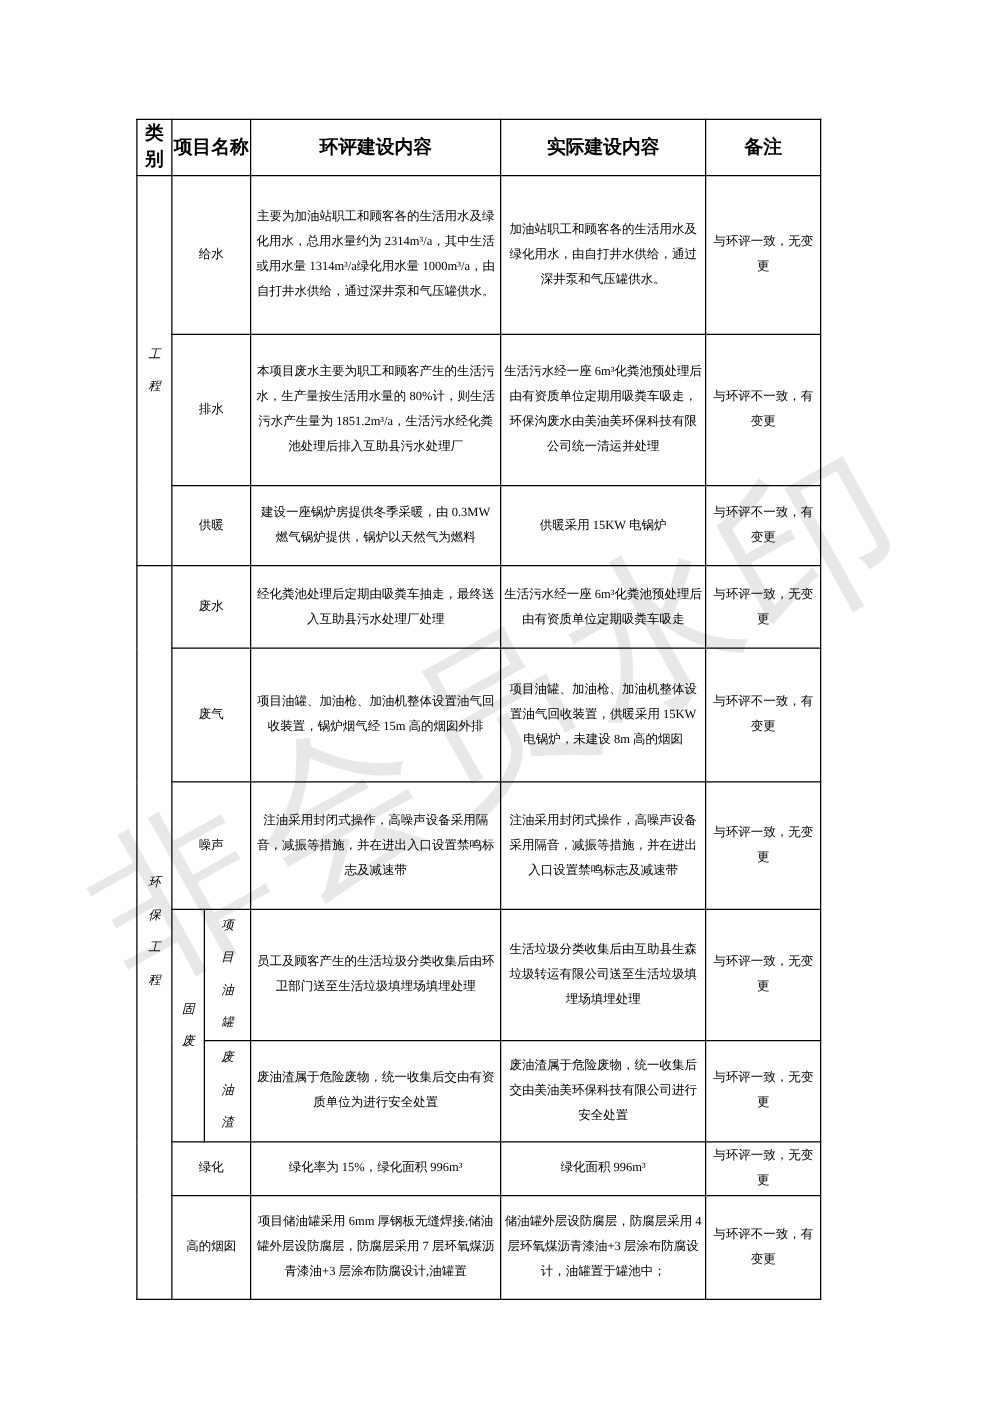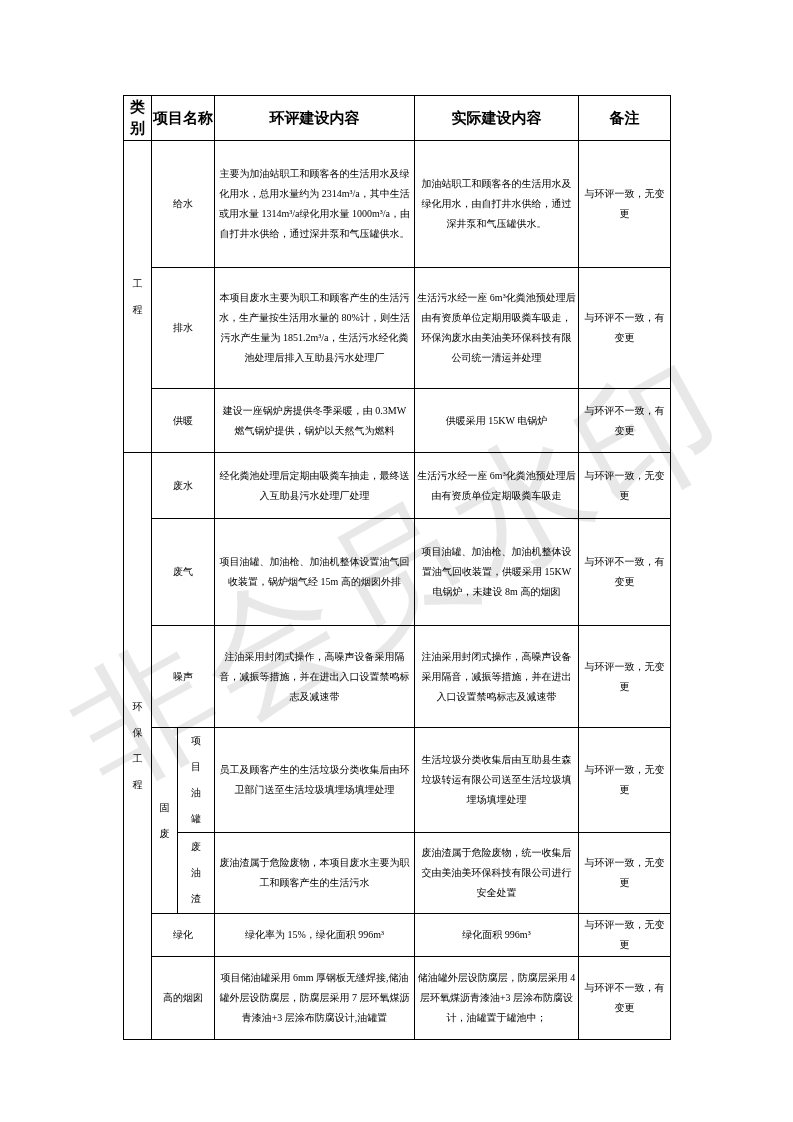--- a/index.html
+++ b/index.html
@@ -17,21 +17,21 @@
     transform:translate(-50%,-50%) rotate(-29deg);
     font-size:138px;
     letter-spacing:6px;
     color:rgba(0,0,0,0.09);
     white-space:nowrap;
     z-index:0;
     user-select:none;
   }
   table.cmp{
     position:absolute;
-    left:123px;top:95px;
+    left:109px;top:95px;
     width:547px;
     border-collapse:collapse;
     table-layout:fixed;
     z-index:1;
     background:transparent;
   }
   table.cmp th,table.cmp td{
     border:1px solid #000;
     background:transparent;
     font-size:10px;
@@ -49,20 +49,21 @@
     padding:0 1px;
   }
   td.left{text-align:left;}
   td.cat-top{vertical-align:top;padding-top:5px;}
   .stack{
     display:inline-block;
     width:1em;
     word-break:break-all;
     line-height:26px;
     text-align:center;
+    font-style:italic;
   }
   td.rem{padding:0 3px;margin-top:36px;}
 </style>
 </head>
 <body>
 
 <div class="page">
 
   <div class="watermark">非会员水印</div>
 
@@ -125,21 +126,21 @@
       </tr>
       <tr style="height:85px">
         <td rowspan="2"><span class="stack">固废</span></td>
         <td><span class="stack">项目油罐</span></td>
         <td class="eia">员工及顾客产生的生活垃圾分类收集后由环卫部门送至生活垃圾填埋场填埋处理</td>
         <td class="act">生活垃圾分类收集后由互助县生森垃圾转运有限公司送至生活垃圾填埋场填埋处理</td>
         <td class="rem">与环评一致，无变更</td>
       </tr>
       <tr style="height:81px">
         <td><span class="stack">废油渣</span></td>
-        <td class="eia">废油渣属于危险废物，本项目废水主要为职工和顾客产生的生活污水</td>
+        <td class="eia">废油渣属于危险废物，统一收集后交由有资质单位为进行安全处置</td>
         <td class="act left">废油渣属于危险废物，统一收集后交由美油美环保科技有限公司进行安全处置</td>
         <td class="rem">与环评一致，无变更</td>
       </tr>
       <tr style="height:43px">
         <td colspan="2">绿化</td>
         <td class="eia left">绿化率为 15%，绿化面积 996m³</td>
         <td class="act left">绿化面积 996m³</td>
         <td class="rem">与环评一致，无变更</td>
       </tr>
       <tr style="height:83px">

